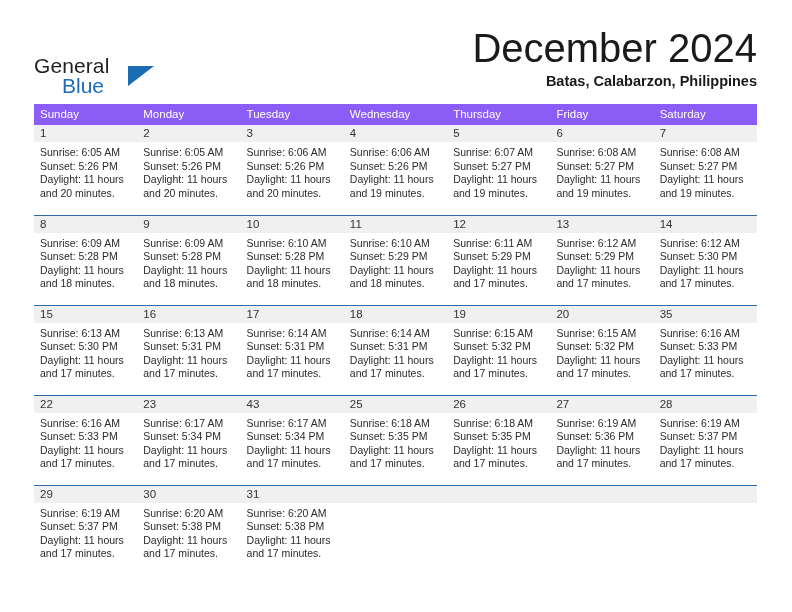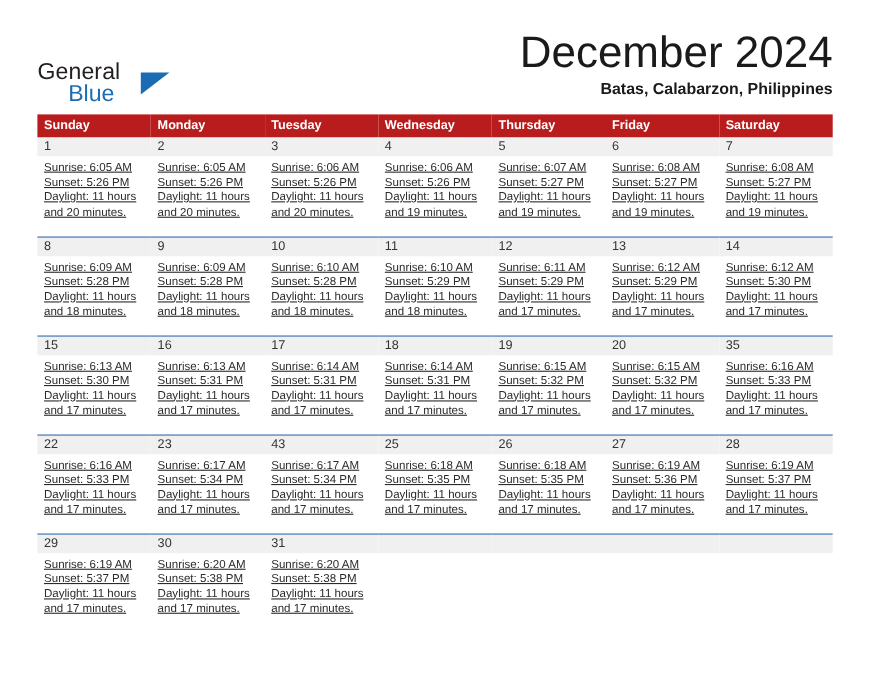--- a/index.html
+++ b/index.html
@@ -89,24 +89,24 @@
   
   .calendar {
     position: absolute;
     left: 34px;
     top: 104px;
     width: 723px;
     border-collapse: collapse;
     table-layout: fixed;
   }
   .calendar th {
-    background: #b91c1c;
+    background: #8b5cf6;
     color: #ffffff;
     font-size: 11.5px;
-    font-weight: bold;
+    font-weight: normal;
     text-align: left;
     padding: 5px 0 5px 6px;
     height: 21px;
     line-height: 11px;
     border: none;
   }
   .calendar td {
     vertical-align: top;
     padding: 0;
     border: none;
@@ -126,21 +126,20 @@
     color: #333333;
   }
   .daynum-band.empty {
     color: transparent;
   }
   .cell-info {
     padding: 4px 5px 0 6px;
     font-size: 10.5px;
     line-height: 13.6px;
     color: #2b2b2b;
-    text-decoration: underline;
   }
   .cell-info div { white-space: nowrap; }
 </style>
 </head>
 <body>
 
 <div class="page">
 
   <div class="topbar">
 

